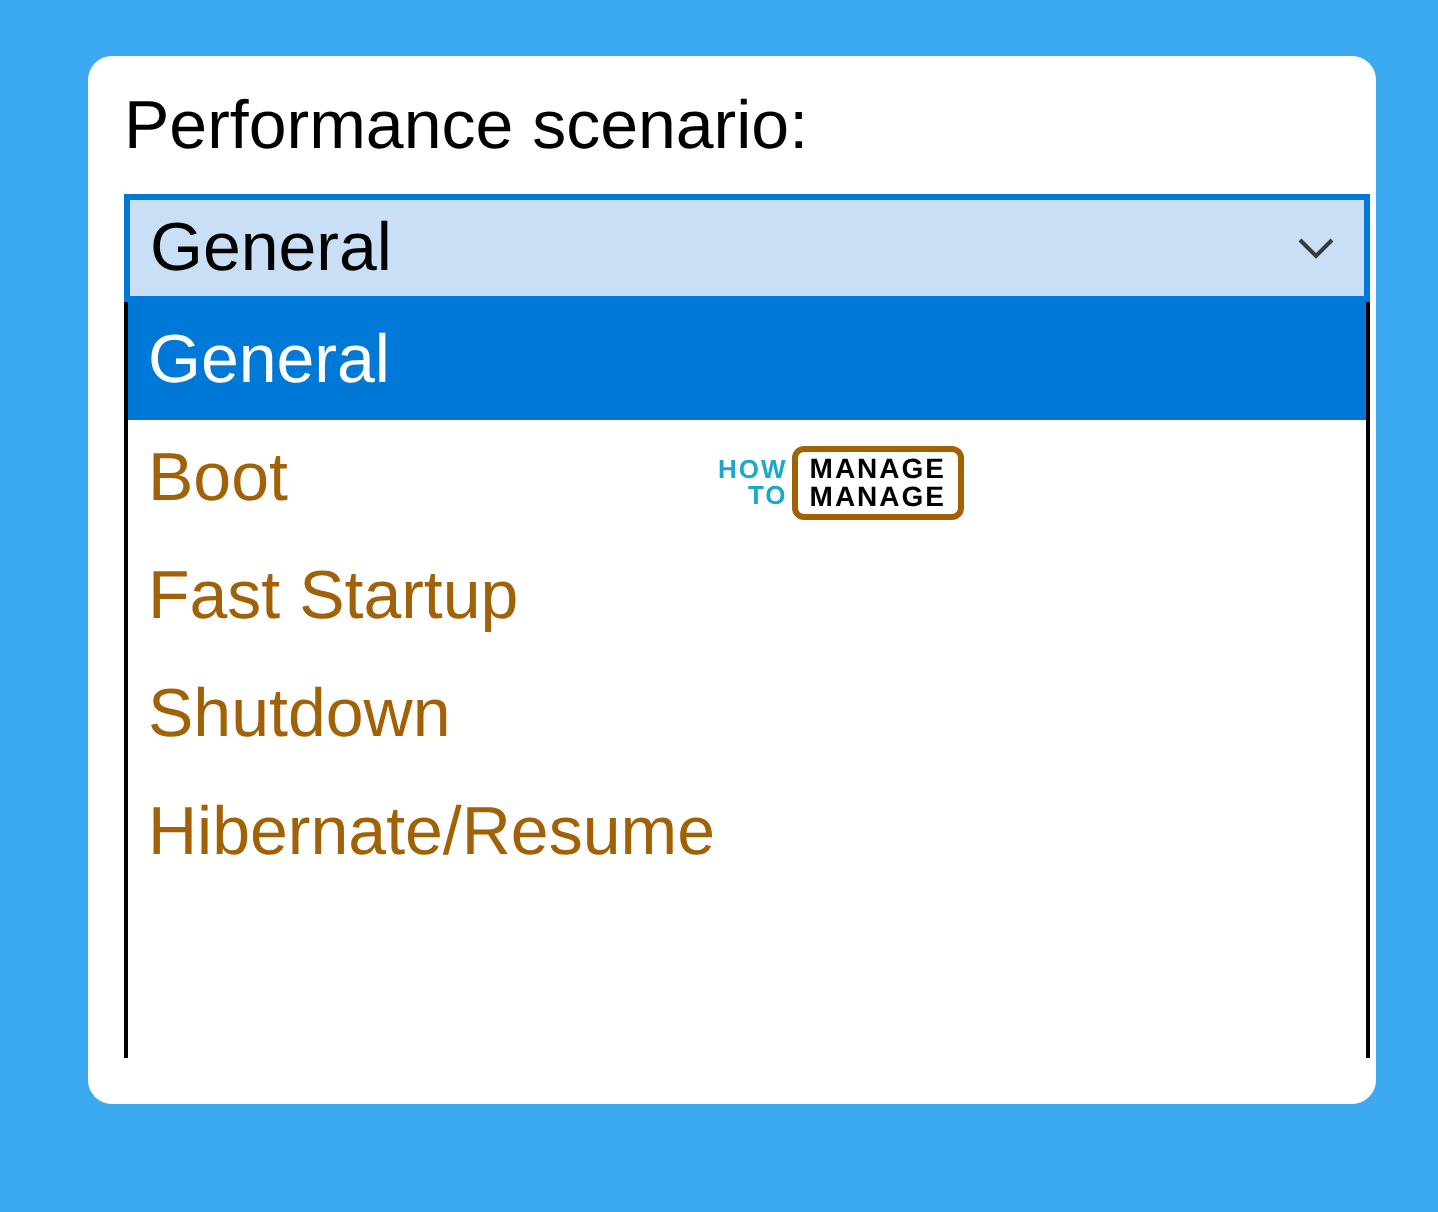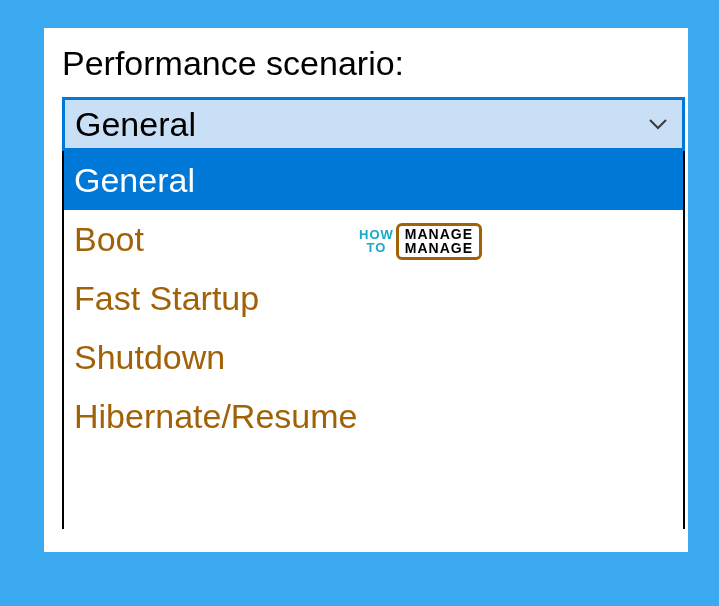--- a/index.html
+++ b/index.html
@@ -10,20 +10,21 @@
       font-family: "Segoe UI", Tahoma, sans-serif;
       padding: 28px 30px 0 44px;
       overflow: hidden;
     }
     .panel {
       background: #ffffff;
       width: 644px;
       height: 524px;
       padding: 16px 0 0 18px;
       position: relative;
+      border-radius: 12px;
     }
     .label-row {
       font-size: 34px;
       color: #000000;
       margin-bottom: 14px;
       font-weight: 400;
     }
     .combo-box {
       width: 623px;
       height: 54px;
@@ -69,21 +70,21 @@
     .watermark {
       position: absolute;
       left: 315px;
       top: 195px;
       display: flex;
       align-items: center;
       gap: 2px;
       pointer-events: none;
     }
     .wm-left {
-      text-align: center;
+      text-align: right;
       font-family: Arial, sans-serif;
       color: #1aa9c9;
       font-weight: 700;
       font-size: 13px;
       line-height: 0.95;
       letter-spacing: 1px;
     }
     .wm-box {
       border: 3px solid #a16207;
       border-radius: 6px;

